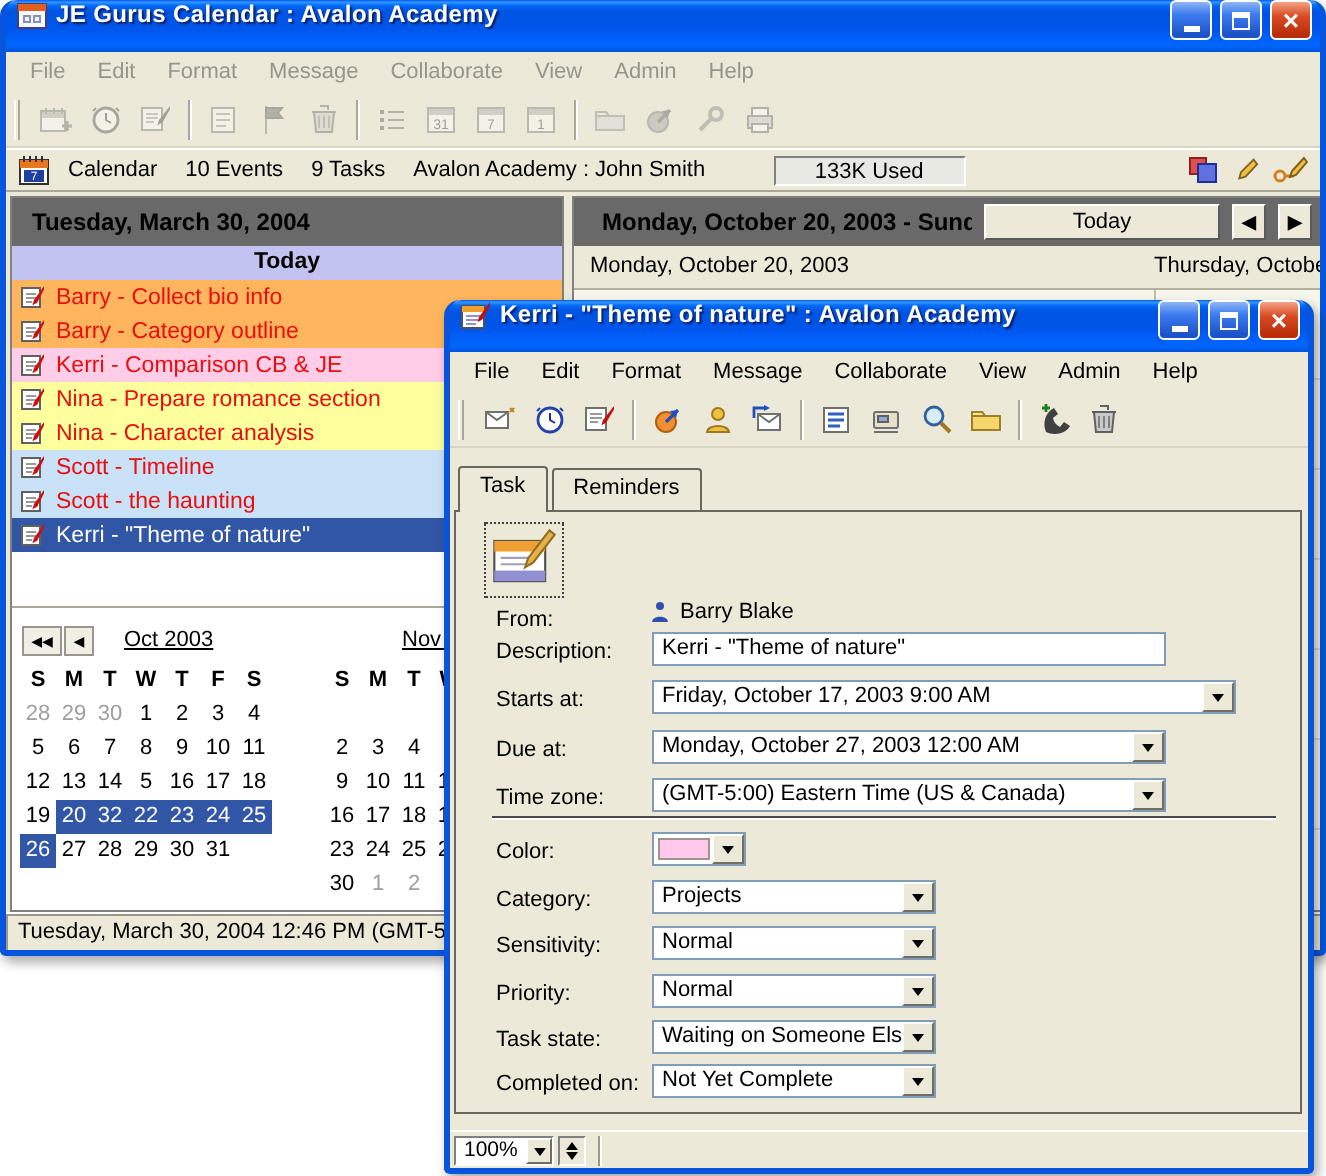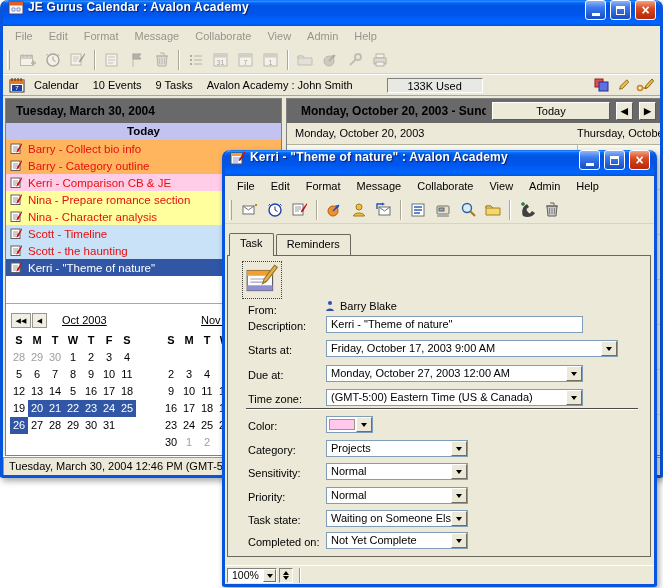--- a/index.html
+++ b/index.html
@@ -427,21 +427,21 @@
               <span class="cal-d">13</span>
               <span class="cal-d">14</span>
               <span class="cal-d">5</span>
               <span class="cal-d">16</span>
               <span class="cal-d">17</span>
               <span class="cal-d">18</span>
             </div>
             <div class="cal-row">
               <span class="cal-d">19</span>
               <span class="cal-d s">20</span>
-              <span class="cal-d s">21</span>
+              <span class="cal-d s">32</span>
               <span class="cal-d s">22</span>
               <span class="cal-d s">23</span>
               <span class="cal-d s">24</span>
               <span class="cal-d s">25</span>
             </div>
             <div class="cal-row">
               <span class="cal-d s">26</span>
               <span class="cal-d">27</span>
               <span class="cal-d">28</span>
               <span class="cal-d">29</span>

